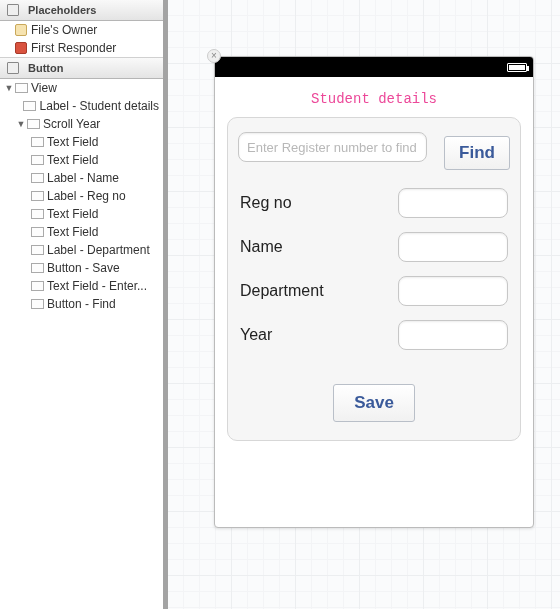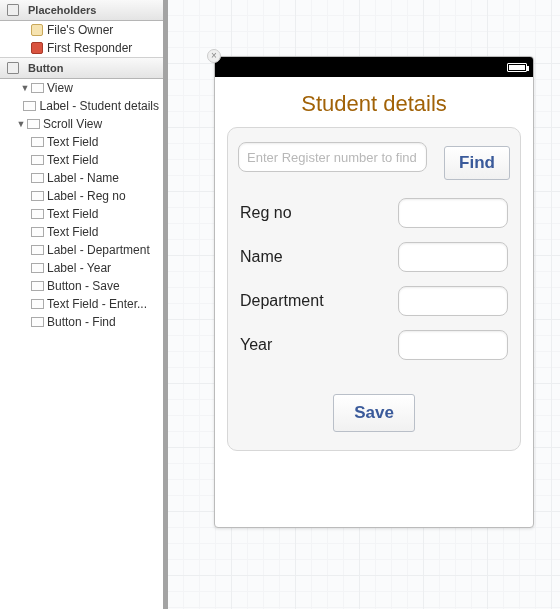--- a/index.html
+++ b/index.html
@@ -49,21 +49,21 @@
   }
   .disclosure {
     width: 10px;
     display: inline-flex;
     justify-content: center;
     color: #666;
     cursor: pointer;
     user-select: none;
     font-size: 9px;
   }
-  .indent0 { padding-left: 4px; margin-left: 16px; }
+  .indent0 { padding-left: 4px; }
   .indent1 { padding-left: 16px; }
   .indent2 { padding-left: 30px; }
   .ic {
     width: 14px; height: 14px;
     display: inline-flex;
     align-items: center; justify-content: center;
     margin-right: 3px;
     flex-shrink: 0;
   }
   .ic-cube {
@@ -160,24 +160,24 @@
   .battery-icon .fill {
     position:absolute; left:1px; top:1px; bottom:1px; right:1px;
     background:#fff;
   }
 
   .app-body {
     padding: 0;
   }
   .title-label {
     text-align: center;
-    font-size: 22px;
-    color: #a16207;
+    font-size: 14px;
+    color: #ec4899;
     padding: 14px 0 10px;
-    font-family: Liberation Sans, sans-serif;
+    font-family: Liberation Mono, monospace;
   }
   .scroll-view {
     margin: 0 12px;
     padding: 6px 10px 18px;
     border: 1px solid #d7d7d7;
     border-radius: 10px;
     background: #f6f6f6;
   }
   .search-row {
     display: flex;
@@ -281,21 +281,21 @@
       <span class="ic">
           <span class="ic-view"></span>
         </span>
       <span>Label - Student details</span>
     </div>
     <div class="row indent1">
       <span class="disclosure">▼</span>
       <span class="ic">
           <span class="ic-view"></span>
         </span>
-      <span>Scroll View</span>
+      <span>Scroll Year</span>
     </div>
 
     <div class="row indent2">
       <span class="ic">
           <span class="ic-view"></span>
         </span>
       <span>Text Field</span>
     </div>
     <div class="row indent2">
       <span class="ic">
@@ -325,26 +325,20 @@
       <span class="ic">
           <span class="ic-view"></span>
         </span>
       <span>Text Field</span>
     </div>
     <div class="row indent2">
       <span class="ic">
           <span class="ic-view"></span>
         </span>
       <span>Label - Department</span>
-    </div>
-    <div class="row indent2">
-      <span class="ic">
-          <span class="ic-view"></span>
-        </span>
-      <span>Label - Year</span>
     </div>
     <div class="row indent2">
       <span class="ic">
           <span class="ic-view"></span>
         </span>
       <span>Button - Save</span>
     </div>
     <div class="row indent2">
       <span class="ic">
           <span class="ic-view"></span>

